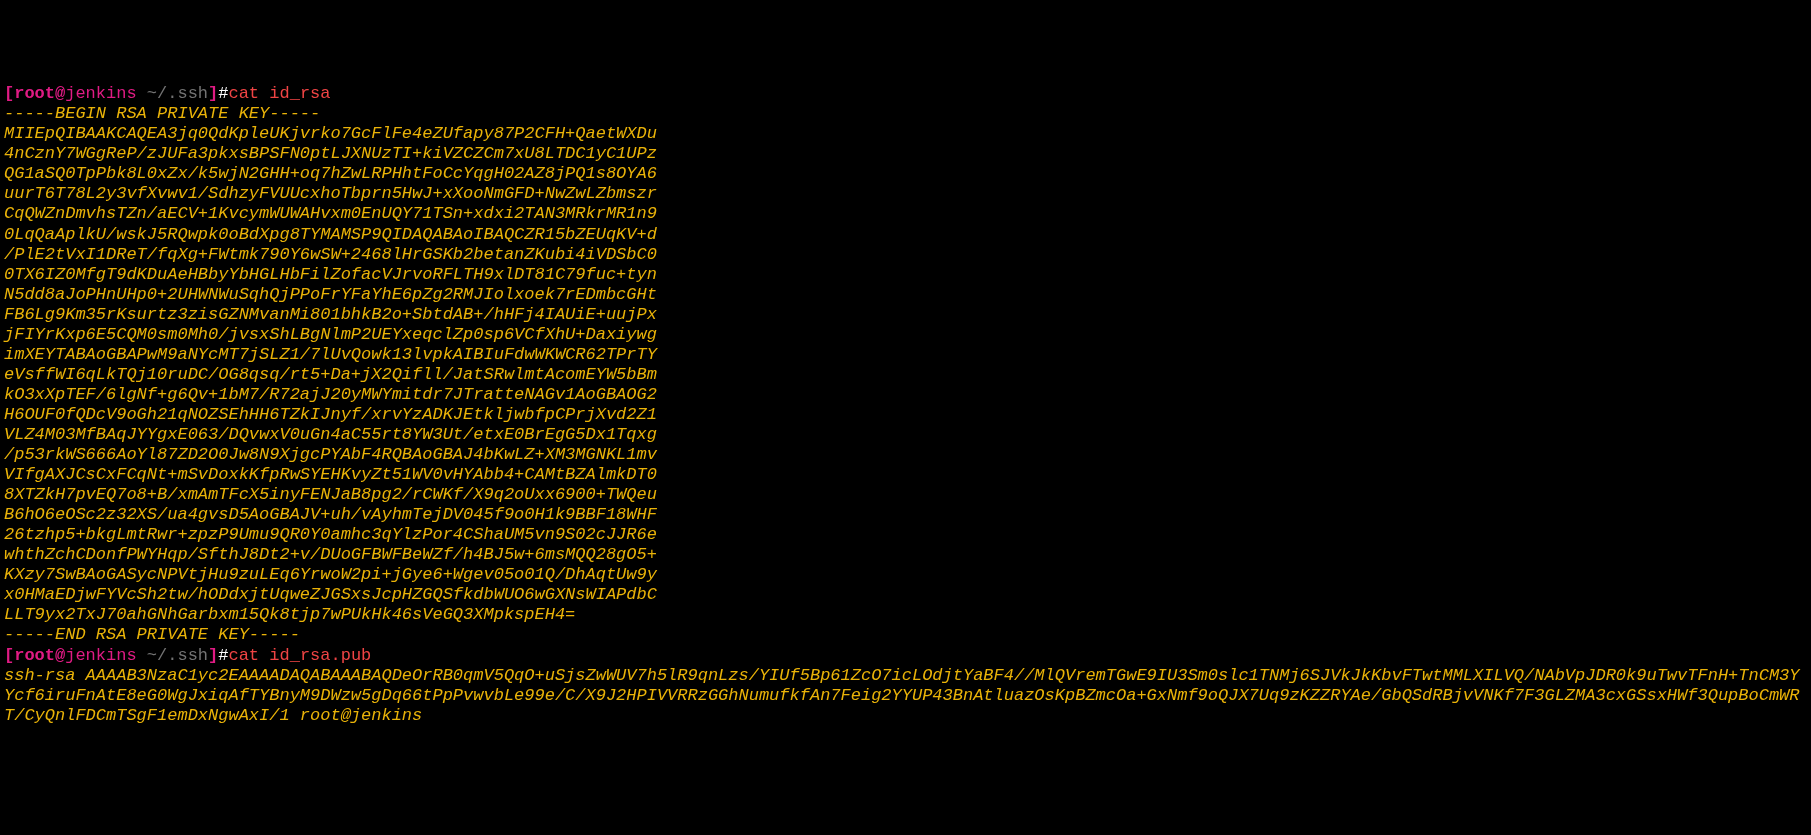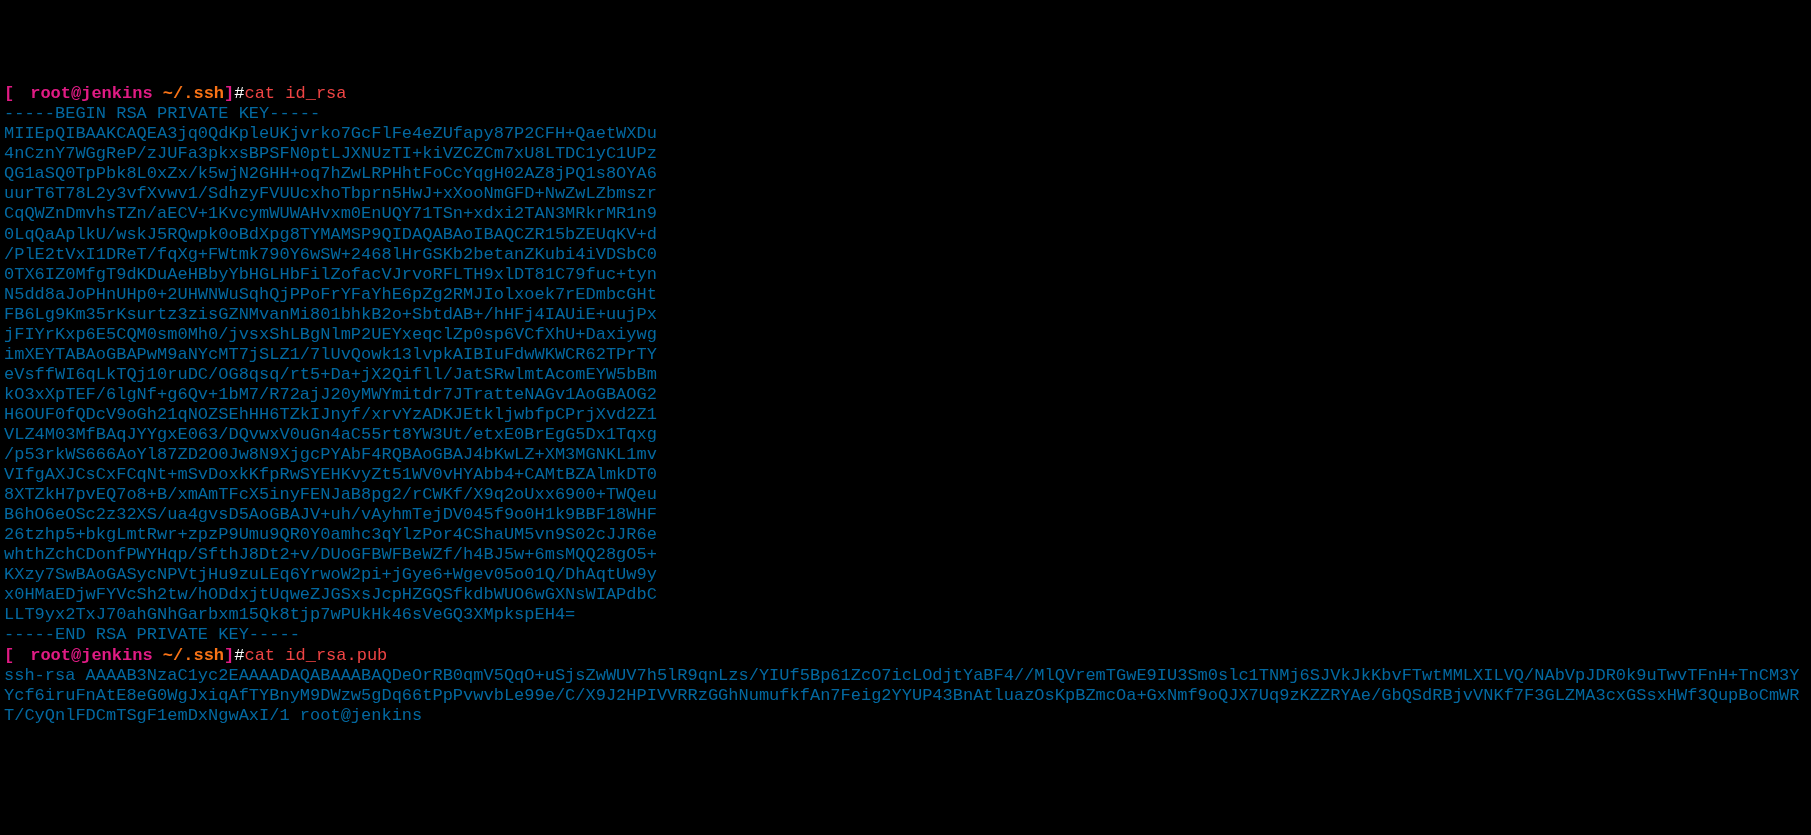--- a/index.html
+++ b/index.html
@@ -20,46 +20,46 @@
       height: 835px;
       overflow: hidden;
     }
     .prompt-open {
       color: #e01b84;
       font-weight: bold;
     }
     .prompt-user {
       color: #e01b84;
       font-weight: bold;
-      margin-left: 16px;
     }
     .prompt-at {
       color: #e01b84;
       font-weight: bold;
     }
     .prompt-host {
       color: #e01b84;
-      font-weight: bold;
+      font-weight: normal;
     }
     .prompt-path {
-      color: #f97316;
-      font-weight: bold;
+      color: #737373;
+      font-weight: normal;
     }
     .prompt-close {
       color: #e01b84;
       font-weight: bold;
     }
     .prompt-hash {
       color: #ffffff;
     }
     .command {
       color: #ef4444;
     }
     .output {
-      color: #0369a1;
+      color: #eab308;
+      font-style: italic;
     }
     .line {
       display: block;
     }
   </style>
 </head>
 <body>
 
 
 

